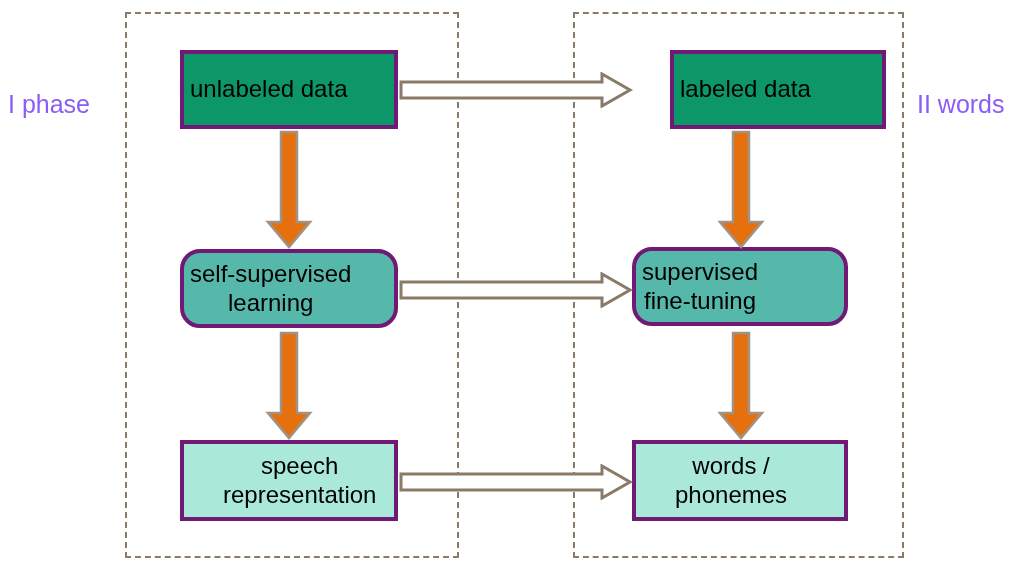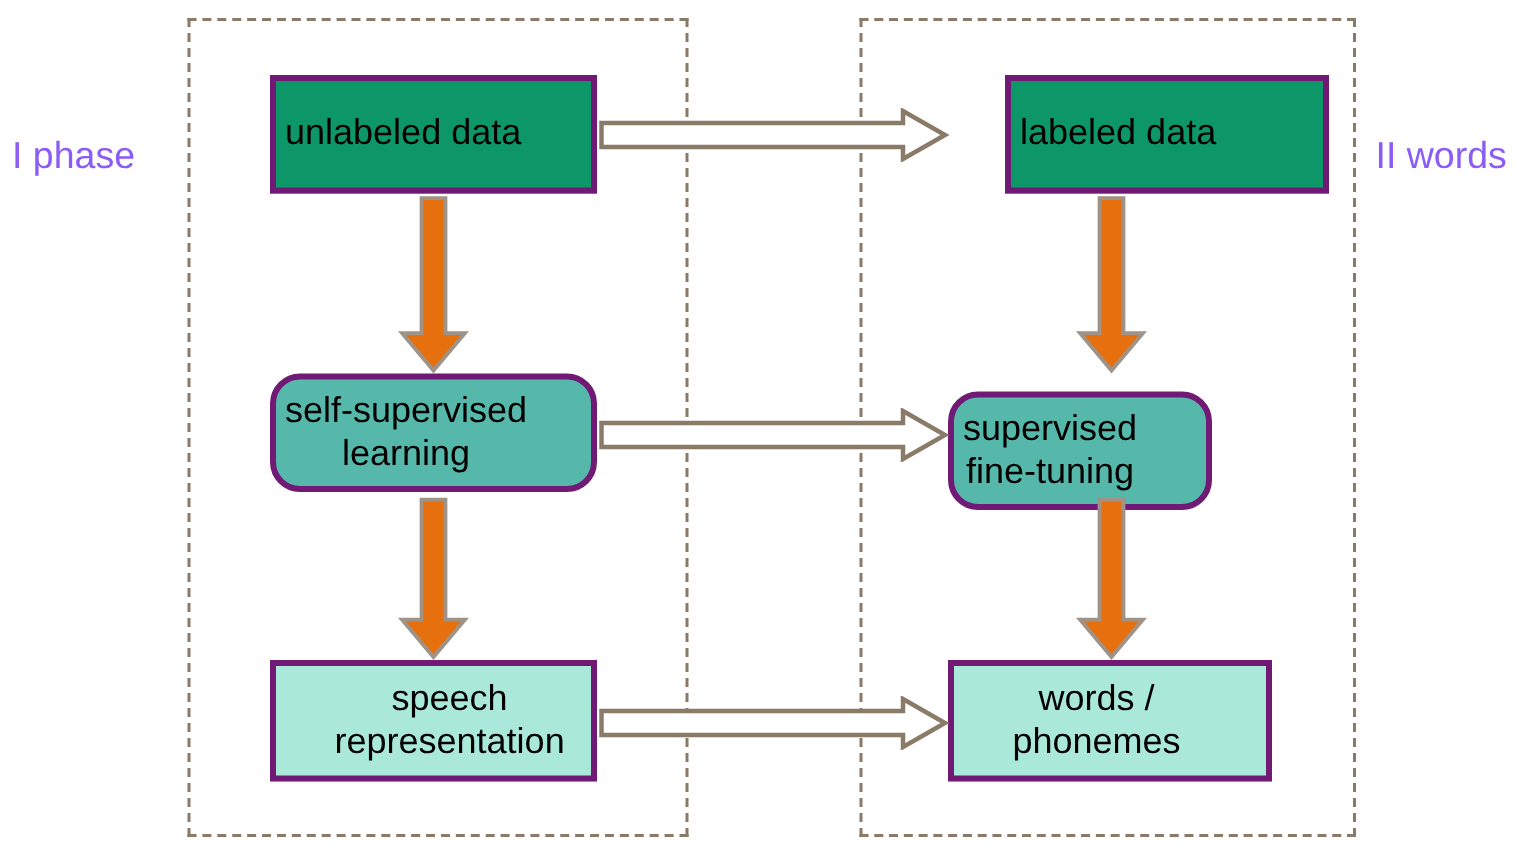--- a/index.html
+++ b/index.html
@@ -55,21 +55,21 @@
   .node span { display: block; }
 
   .fill-dark  { background: #0d9668; }
   .fill-mid   { background: #55b8ab; border-radius: 20px; }
   .fill-light { background: #aae9d9; padding-left: 39px; }
 
   
   #node-unlabeled-data      { left: 180px; top: 50px;  width: 218px; height: 79px; }
   #node-labeled-data        { left: 632px; top: 50px;  width: 216px; height: 79px; margin-left: 38px; }
   #node-self-supervised     { left: 180px; top: 249px; width: 218px; height: 79px; }
-  #node-supervised-finetune { left: 632px; top: 261px; width: 176px; height: 79px; }
+  #node-supervised-finetune { left: 632px; top: 247px; width: 216px; height: 79px; }
   #node-speech-rep          { left: 180px; top: 440px; width: 218px; height: 81px; }
   #node-words-phonemes      { left: 632px; top: 440px; width: 216px; height: 81px; }
 
   
   .arrow {
     position: absolute;
   }
   .arrow svg { display: block; }
 
   

